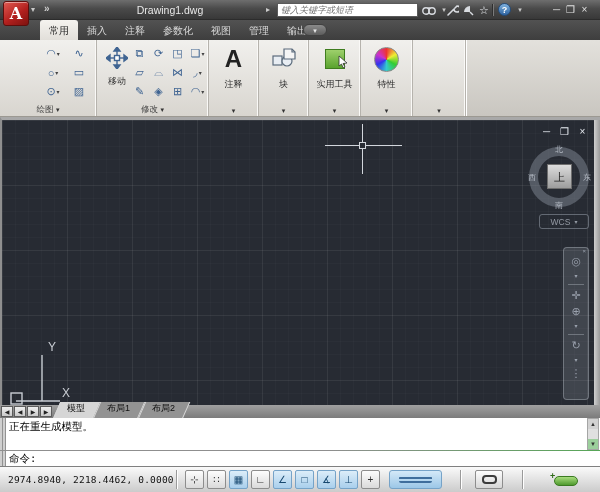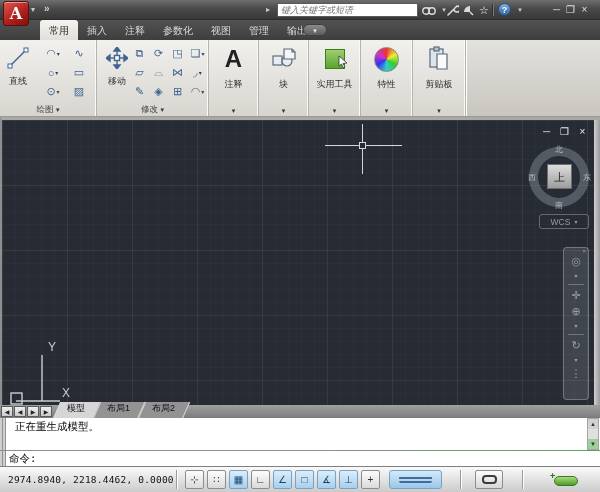--- a/index.html
+++ b/index.html
@@ -109,21 +109,21 @@
   .ltab::before { content:''; position:absolute; inset:0; transform:skewX(-24deg);
     background:#939393; border-left:1px solid #d9d9d9; border-right:1px solid #d9d9d9; z-index:0; }
   .ltab.active::before { background:#d6d6d6; }
   .ltab span { position:relative; z-index:1; }
 
   
   .cmdwin { position:absolute; top:418px; left:0; width:600px; height:48px; background:#fff; }
   .cmdgrip { position:absolute; left:0; top:0; width:6px; height:48px;
     background:repeating-linear-gradient(90deg,#cfcfcf 0 2px,#929292 2px 3px); }
   .cmdhist { position:absolute; left:9px; top:1px; right:14px; height:31px;
-    font-family:"DejaVu Sans Mono",monospace; font-size:10.5px; color:#000; line-height:15px;margin-left:6px; }
+    font-family:"DejaVu Sans Mono",monospace; font-size:10.5px; color:#000; line-height:15px; }
   .cmdscroll { position:absolute; right:1px; top:0; width:12px; height:32px; background:#e0e0e0; border:1px solid #a5a5a5; }
   .csa { position:absolute; left:0; width:10px; height:10px; font-size:6px; color:#333; text-align:center; line-height:10px; }
   .csa.up { top:0; background:#d2d2d2; }
   .csa.dn { bottom:0; background:#9ccf9c; }
   .cmdsep { position:absolute; left:0; top:32px; width:600px; height:1px;
     background:linear-gradient(90deg,#8f8f8f 55%,#57a657); }
   .cmdprompt { position:absolute; left:9px; top:33px; height:15px;
     font-family:"DejaVu Sans Mono",monospace; font-size:10.5px; color:#000; line-height:15px; }
 
   
@@ -151,20 +151,21 @@
 </style>
 </head>
 <body>
 
 <div class="window">
 
   <div class="titlebar">
     <div class="appbtn">A</div>
     <span class="appcaret">▾</span>
     <span class="qatmore">»</span>
+    <div class="doctitle">Drawing1.dwg</div>
     <span class="titcaret">▸</span>
     <input class="search" placeholder="键入关键字或短语" style="">
     <div class="tico" style="left:422px">
       <svg width="14" height="11" viewBox="0 0 14 11">
           <circle cx="4" cy="6" r="3.2" fill="none" stroke="#d8dbe0" stroke-width="1.4"></circle>
           <circle cx="10" cy="6" r="3.2" fill="none" stroke="#d8dbe0" stroke-width="1.4"></circle>
           <path d="M5.5 3 L8.5 3" stroke="#d8dbe0" stroke-width="1.4"></path>
         </svg>
     </div>
     <span class="tico tbcaret" style="left:437px">▾</span>
@@ -197,30 +198,20 @@
       <div class="rtab">视图</div>
       <div class="rtab">管理</div>
       <div class="rtab">输出</div>
     </div>
     <div class="ribstate">▾</div>
   </div>
 
   <div class="ribbon">
 
     <div class="panel" style="width:97px">
-      <div class="bigbtn" style="left:1px">
-        <div class="bicon">
-          <svg width="24" height="24" viewBox="0 0 24 24">
-              <line x1="4" y1="20" x2="20" y2="4" stroke="#3f6492" stroke-width="1.5"></line>
-              <rect x="2" y="18" width="4" height="4" fill="#fff" stroke="#3f6492"></rect>
-              <rect x="18" y="2" width="4" height="4" fill="#fff" stroke="#3f6492"></rect>
-            </svg>
-        </div>
-        <span class="blbl">直线</span>
-      </div>
       <div class="tg9" style="left:38px; grid-template-columns:30px 22px;">
         <div class="cell">
             <span>◠</span>
             <span class="c">▾</span>
           </div>
         <div class="cell">
             <span>∿</span>
           </div>
         <div class="cell">
             <span>○</span>
@@ -349,32 +340,20 @@
       <div class="spanel-inner">
         <div class="sicon">
             <div class="colorwheel"></div>
           </div>
         <span class="slbl">特性</span>
       </div>
       <div class="spanel-caret">▾</div>
     </div>
 
     <div class="panel" style="width:53px">
-      <div class="spanel-inner">
-        <div class="sicon">
-          <svg width="24" height="27" viewBox="0 0 24 27">
-              <g fill="none" stroke="#5b6b7c" stroke-width="1.2">
-                <rect x="3" y="3" width="13" height="18" fill="#dde4eb"></rect>
-                <rect x="7" y="1" width="5" height="4" fill="#b9c4cf"></rect>
-                <path d="M10 8 h10 v15 h-10 Z" fill="#fafafa"></path>
-              </g>
-            </svg>
-        </div>
-        <span class="slbl">剪贴板</span>
-      </div>
       <div class="spanel-caret">▾</div>
     </div>
 
     <div class="fillerpanel"></div>
   </div>
 
   <div class="viewport">
     <span class="dwinbtn" style="left:538px">─</span>
     <span class="dwinbtn" style="left:556px">❐</span>
     <span class="dwinbtn" style="left:574px">×</span>

